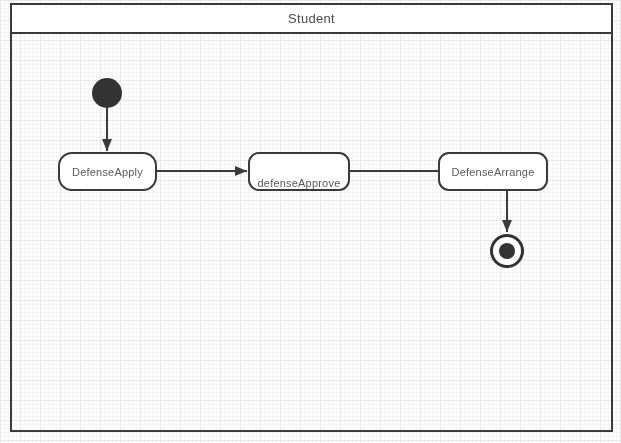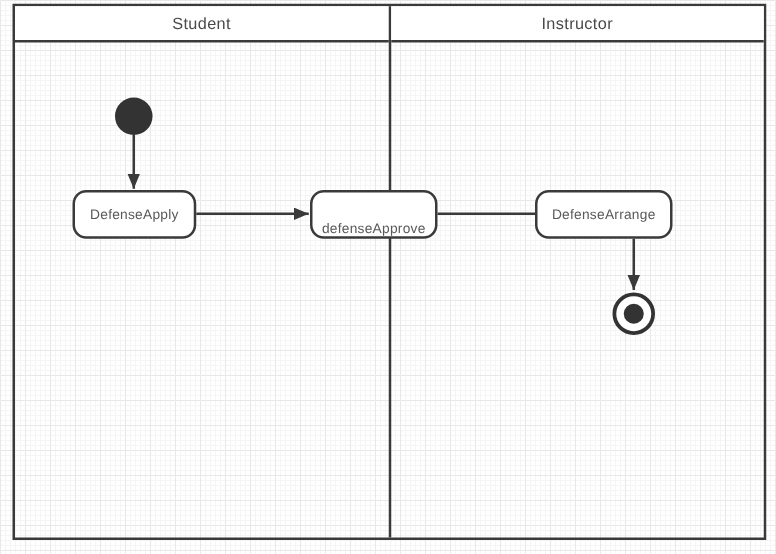--- a/index.html
+++ b/index.html
@@ -67,23 +67,23 @@
     background: #ffffff;
     border: 2px solid #3a3a3a;
     border-radius: 11px;
     display: flex;
     align-items: center;
     justify-content: center;
     font-size: 11px;
     color: #595959;
     letter-spacing: 0.2px;
   }
-  .activity.apply   { left: 58px;  width: 99px;  }
+  .activity.apply   { left: 58px;  width: 99px; border-radius: 14px;  }
   .activity.approve { left: 248px; width: 102px; align-items: flex-end; }
-  .activity.arrange { left: 428px; width: 110px; }
+  .activity.arrange { left: 438px; width: 110px; }
 
   .final-node {
     left: 490px; top: 234px;
     width: 34px; height: 34px;
     border: 3px solid #333333;
     border-radius: 50%;
     background: #ffffff;
     display: flex;
     align-items: center;
     justify-content: center;
@@ -96,25 +96,20 @@
 </style>
 </head>
 <body>
 
 <div class="canvas">
 
   <div class="pool">
     <div class="lane">
       <div class="lane-header">
         <span>Student</span>
-      </div>
-    </div>
-    <div class="lane">
-      <div class="lane-header">
-        <span>Instructor</span>
       </div>
     </div>
   </div>
 
   <svg class="edges" viewBox="0 0 621 443">
     <defs>
       <marker id="arrow" markerUnits="userSpaceOnUse" markerWidth="13" markerHeight="11" refX="12" refY="5" orient="auto">
         <path d="M0,0 L12,5 L0,10 Z" fill="#3a3a3a"></path>
       </marker>
     </defs>

